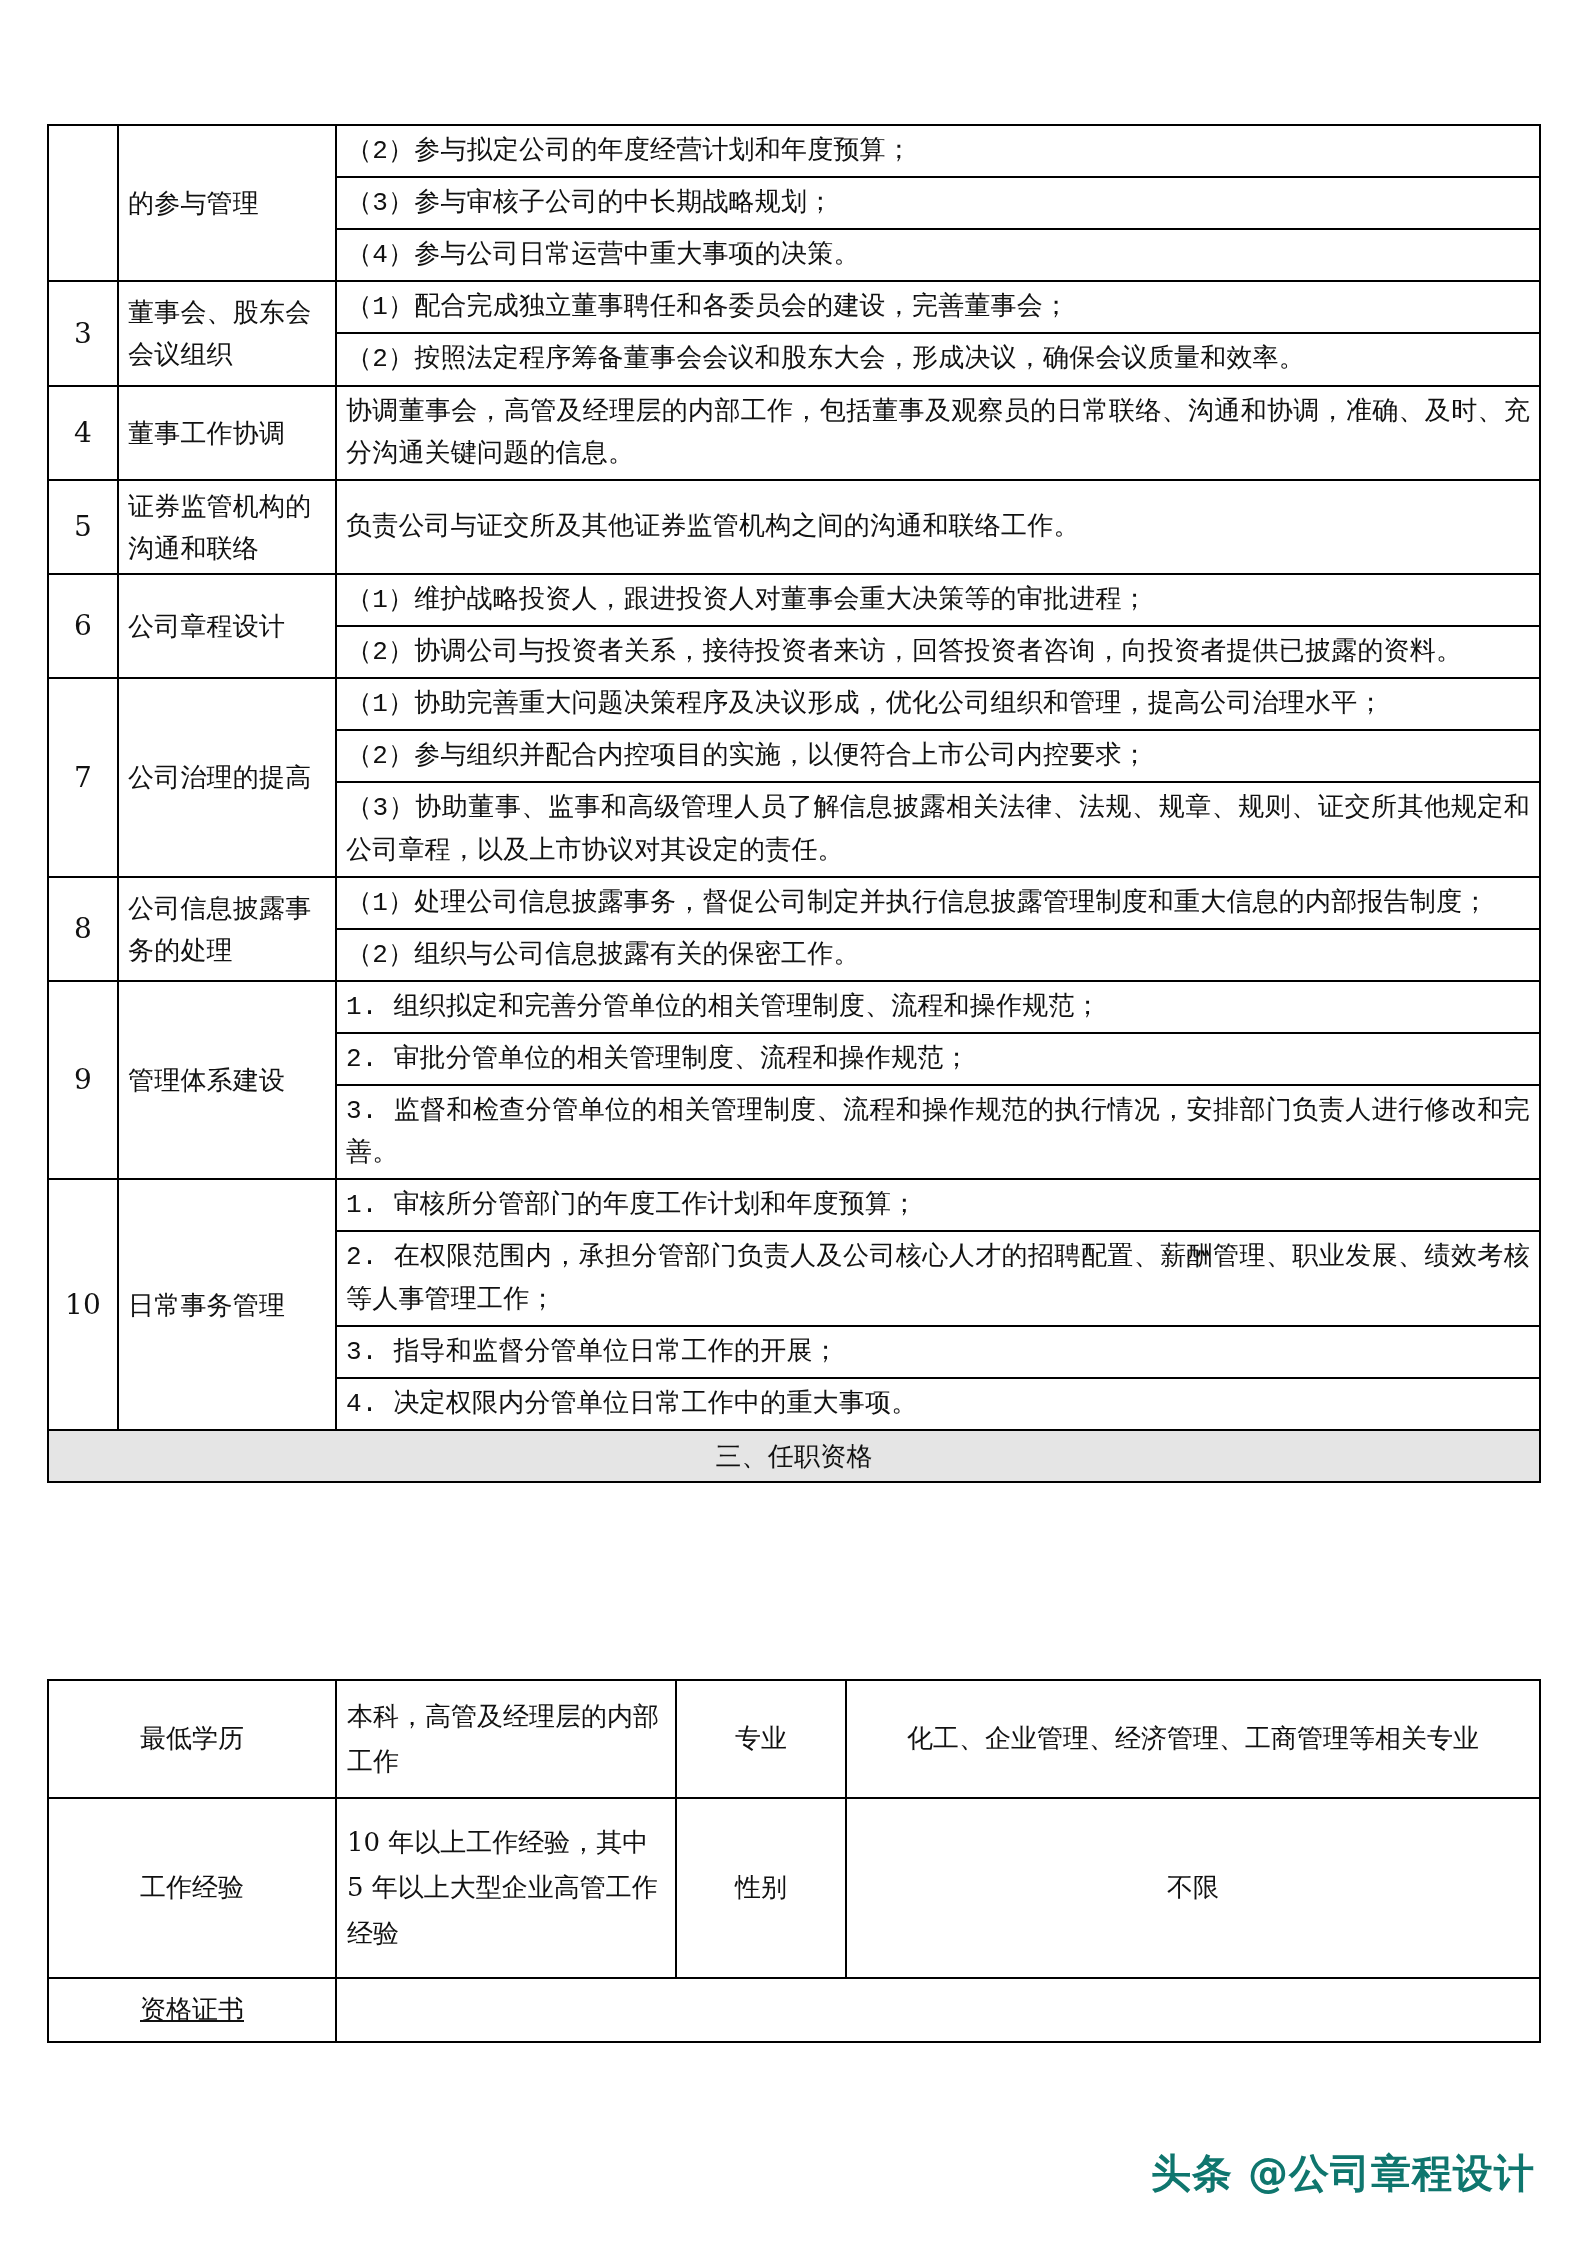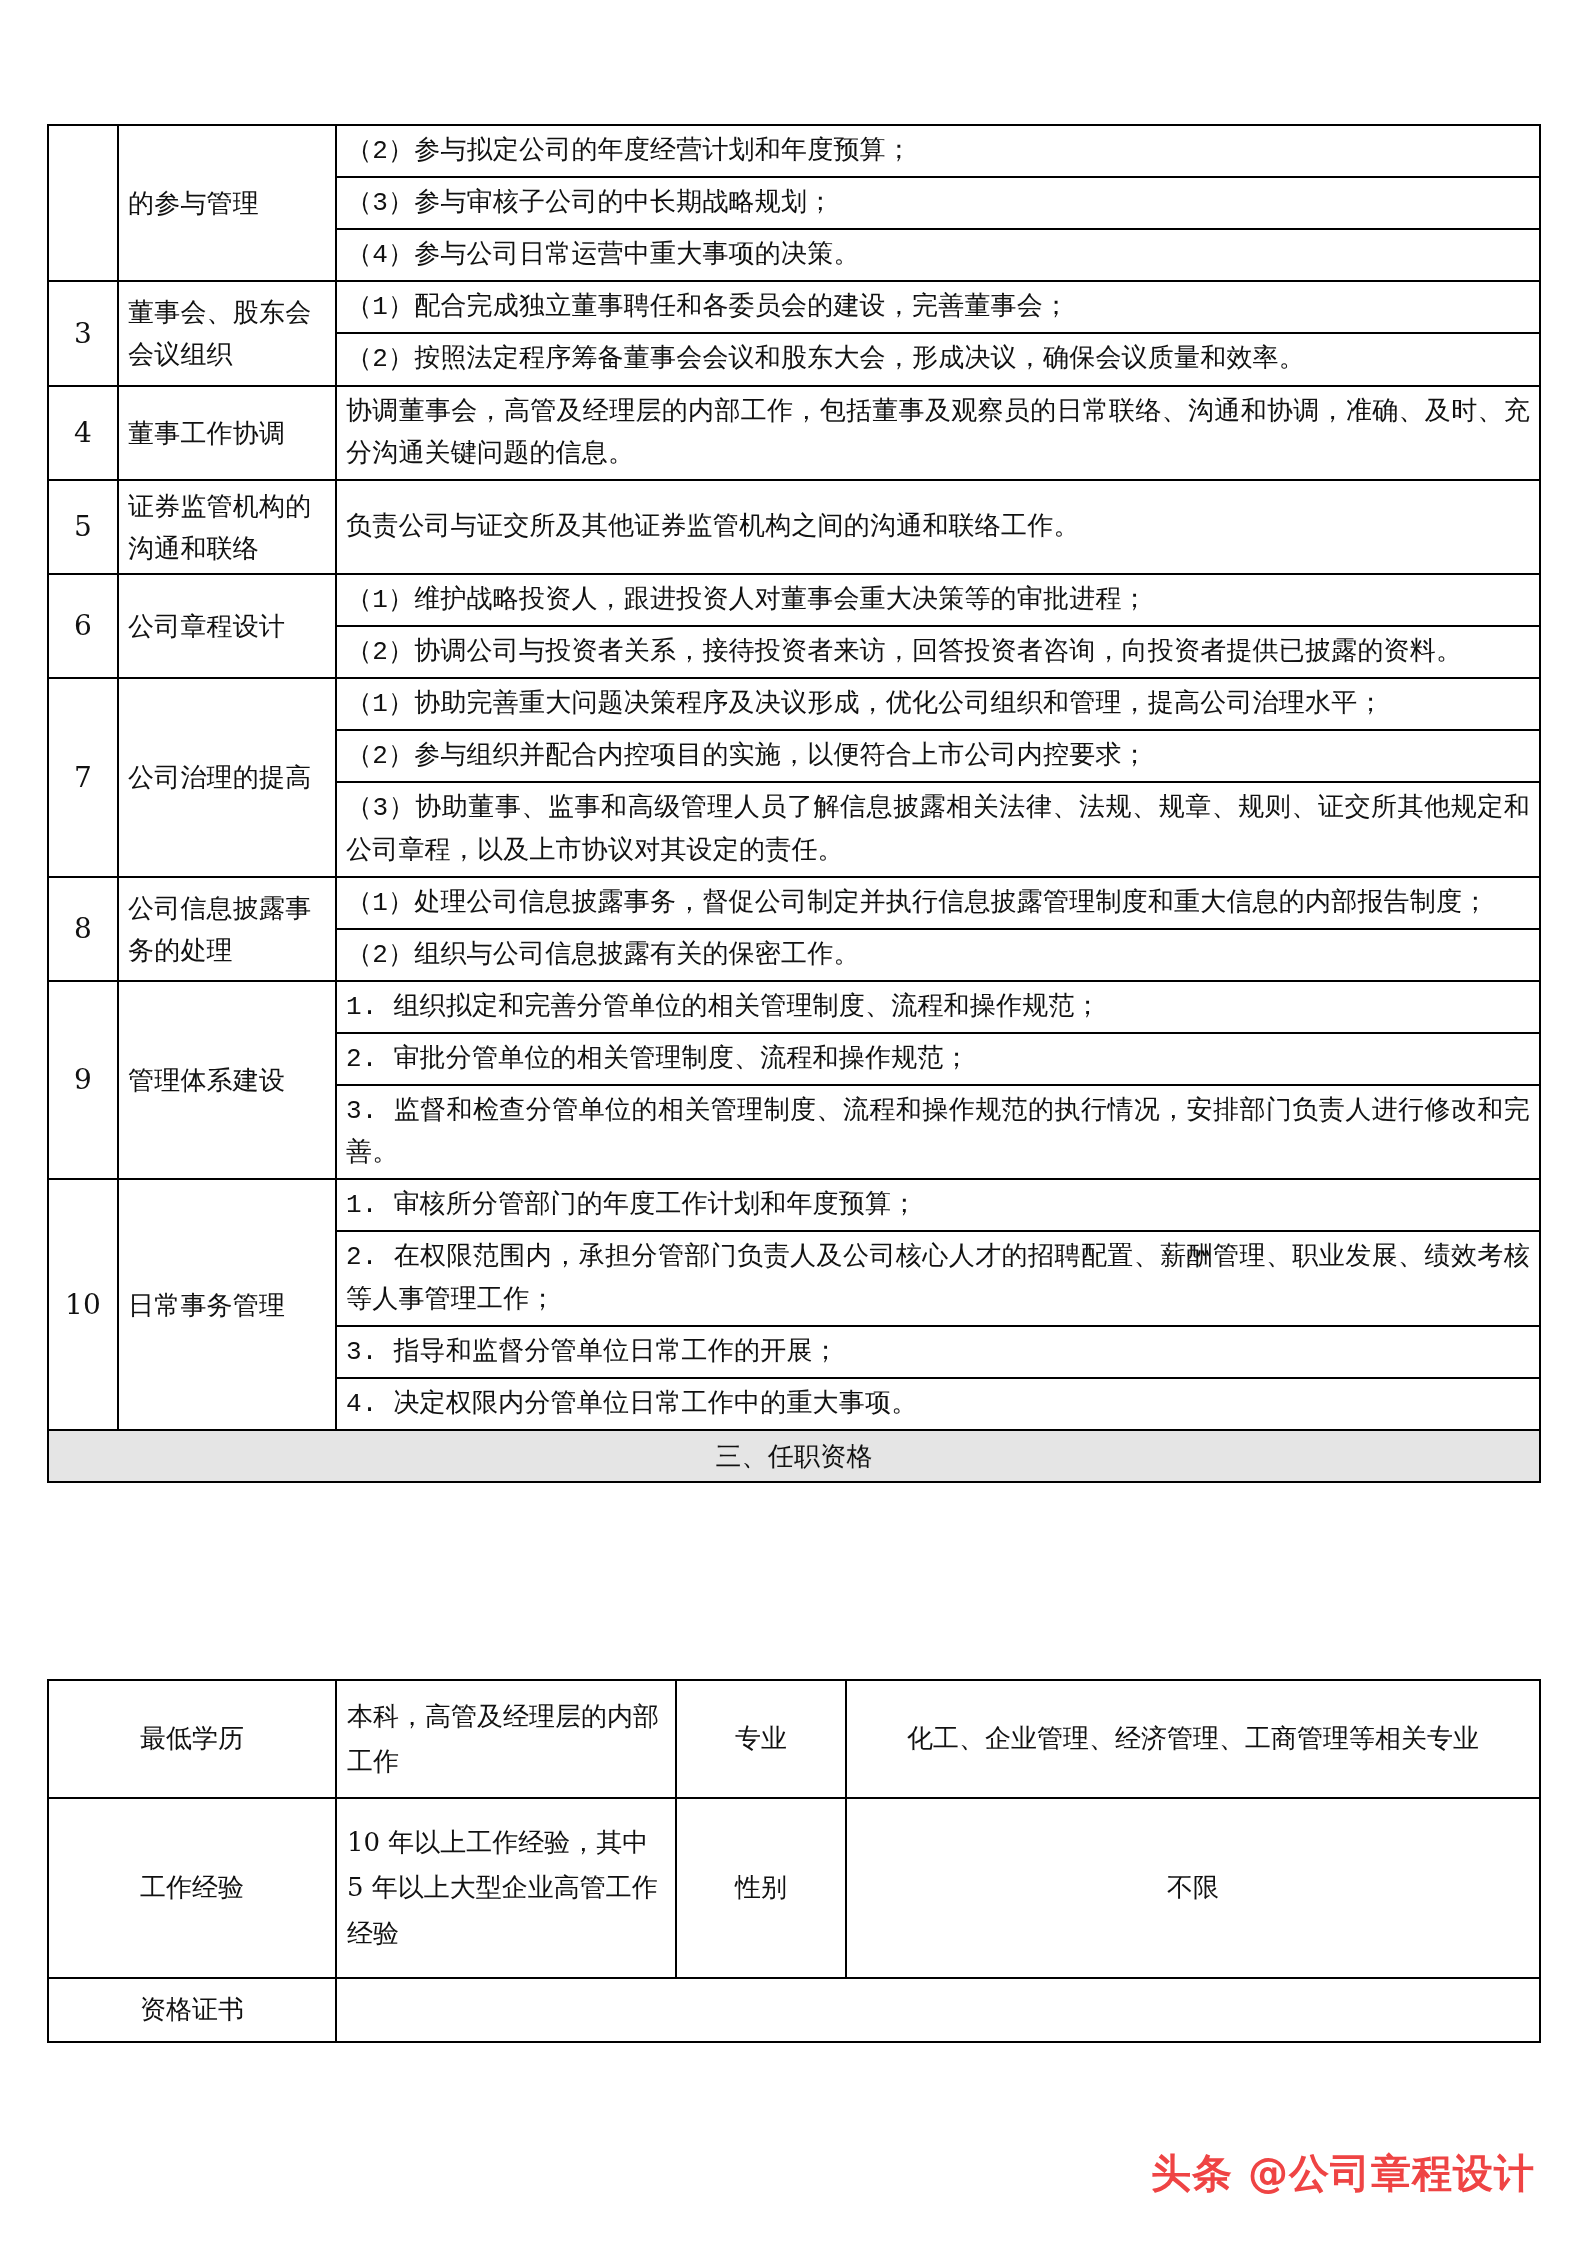--- a/index.html
+++ b/index.html
@@ -86,30 +86,30 @@
   col.q-val1  { width: 340px; }
   col.q-label2{ width: 170px; }
   col.q-val2  { width: 694px; }
 
   .q-label { text-align: center; }
   .q-val-left { text-align: left; }
   .q-center { text-align: center; }
 
   .tall-a { height: 118px; border-radius: 15px; }
   .tall-b { height: 180px; }
-  .tall-c { height: 58px; }
+  .tall-c { height: 58px; text-decoration: underline; }
 
   .watermark {
     position: absolute;
     right: 52px;
     bottom: 44px;
     font-size: 40px;
     font-weight: bold;
     font-family: "DejaVu Sans", "Liberation Sans", sans-serif;
-    color: #ef4444;
+    color: #0f766e;
     letter-spacing: 1px;
     white-space: nowrap;
     -webkit-text-stroke: 0px;
   }
 </style>
 </head>
 <body>
 
 <div class="page">
 

